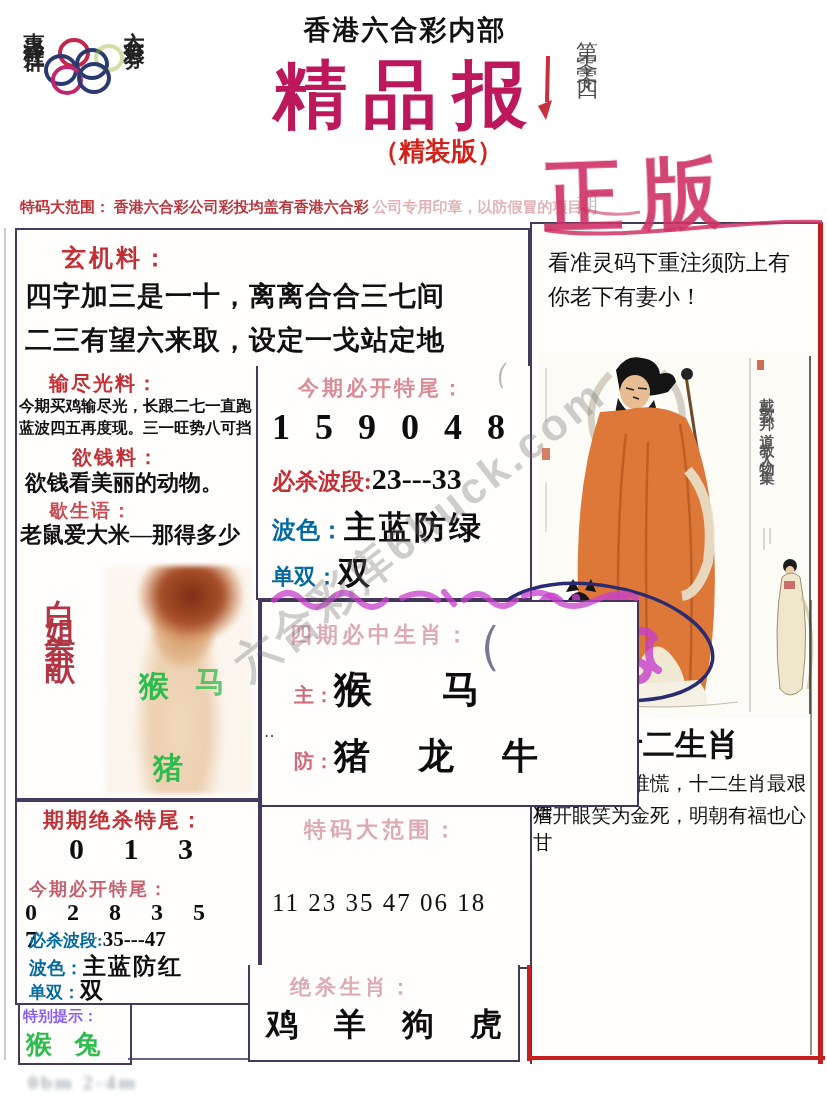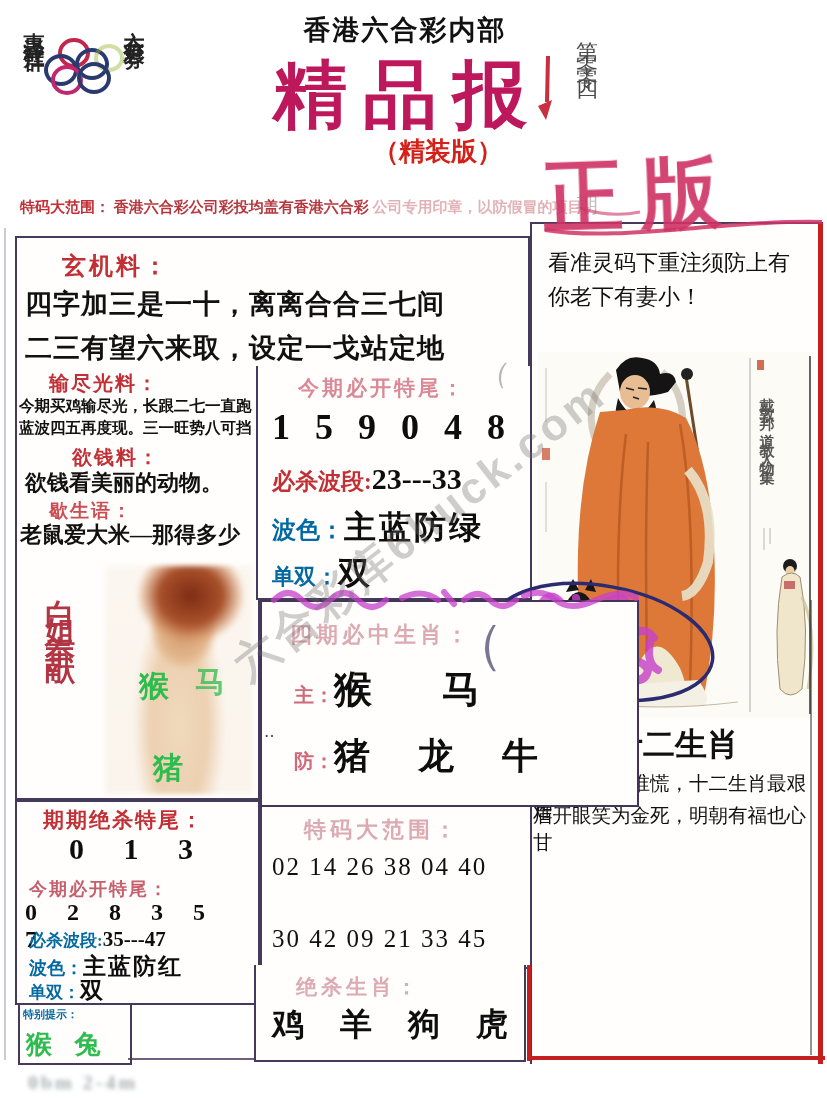--- a/index.html
+++ b/index.html
@@ -68,21 +68,21 @@
     <path d="M5,34 C80,46 180,24 282,26" stroke="#cf3366" stroke-width="4" fill="none" opacity=".85"></path>
     <path d="M40,12 q30,10 60,4" stroke="#cf3366" stroke-width="3" fill="none" opacity=".6"></path>
   </svg>
 
   <div class="abs" style="left:20px;top:198px;width:800px;font-size:15px;white-space:nowrap;">
     <span style="color:#c23036;font-weight:bold;">特码大范围：</span>
     <span style="color:#b5383e;font-weight:600;">香港六合彩公司彩投均盖有香港六合彩</span>
     <span style="color:#c05560;font-weight:600;opacity:.45;filter:blur(.6px);">公司专用印章，以防假冒的项目。</span>
   </div>
 
-  <div class="box" style="left:15px;top:236px;width:511px;height:144px;text-align:right;">
+  <div class="box" style="left:15px;top:228px;width:511px;height:144px;text-align:right;">
     <div class="abs redtitle" style="left:45px;top:12px;font-size:24px;letter-spacing:3px;">玄机料：</div>
     <div class="abs" style="left:8px;top:92px;font-size:27px;font-weight:bold;letter-spacing:1px;">二三有望六来取，设定一戈站定地</div>
     <div class="abs" style="left:8px;top:48px;font-size:27px;font-weight:bold;letter-spacing:1px;">四字加三是一十，离离合合三七间</div>
   </div>
 
   <div class="box" style="left:15px;top:366px;width:241px;height:192px;border-top:none;">
     <div class="abs redtitle" style="left:32px;top:4px;font-size:20px;letter-spacing:2px;">输尽光料：</div>
     <div class="abs" style="left:2px;top:30px;font-size:15.5px;font-weight:bold;white-space:nowrap;">今期买鸡输尽光，长跟二七一直跑，</div>
     <div class="abs" style="left:2px;top:52px;font-size:15.5px;font-weight:bold;white-space:nowrap;">蓝波四五再度现。三一旺势八可挡</div>
     <div class="abs redtitle" style="left:55px;top:78px;font-size:20px;letter-spacing:2px;">欲钱料：</div>
@@ -112,21 +112,21 @@
     </div>
     <div class="abs" style="left:12px;top:78px;">
       <span class="label" style="font-size:18px;">波色：</span><span class="digits" style="font-size:23px;letter-spacing:2px;">主蓝防红</span>
     </div>
     <div class="abs" style="left:12px;top:102px;">
       <span class="label" style="font-size:17px;">单双：</span><span class="digits" style="font-size:23px;">双</span>
     </div>
   </div>
 
   <div class="box" style="left:18px;top:1003px;width:110px;height:58px;">
-    <div class="abs" style="left:3px;top:2px;font-size:11px;font-weight:bold;color:#0369a1;">特别提示：</div>
+    <div class="abs" style="left:3px;top:2px;font-size:15px;font-weight:bold;color:#8b5cf6;">特别提示：</div>
     <div class="abs green" style="left:6px;top:22px;font-size:26px;letter-spacing:8px;">猴 兔</div>
   </div>
   <div class="abs" style="left:128px;top:1058px;width:378px;height:0;border-top:2px solid #4a3a5a;opacity:.8;"></div>
 
   <div class="box" style="left:256px;top:366px;width:272px;height:232px;border-top:none;">
     <div class="abs pinktitle" style="left:40px;top:8px;font-size:21px;letter-spacing:3px;">今期必开特尾：</div>
     <div class="abs digits" style="left:14px;top:40px;font-size:36px;letter-spacing:8px;">1 5 9 0 4 8</div>
     <div class="abs" style="left:14px;top:96px;">
       <span style="font-size:23px;color:#c23036;font-weight:bold;">必杀波段:</span><span class="digits" style="font-size:30px;">23---33</span>
     </div>
@@ -167,25 +167,24 @@
     <g stroke="#c840cc" stroke-width="6" fill="none" opacity=".75" stroke-linecap="round">
       <path d="M6,16 q14,-14 28,0 t28,0 t28,0 t28,0"></path>
       <path d="M134,14 q20,-10 36,2 M176,8 l10,12"></path>
       <path d="M196,16 q14,-12 26,0 t26,0"></path>
       <path d="M256,12 q18,-8 32,4 t40,0 t40,-2"></path>
     </g>
   </svg>
 
   <div class="box" style="left:260px;top:803px;width:268px;height:162px;">
     <div class="abs fadedpink" style="left:42px;top:10px;font-size:22px;letter-spacing:4px;">特码大范围：</div>
-    <div class="abs" style="left:10px;top:48px;font-size:25px;letter-spacing:2px;font-weight:500;">02 14 26 38 04 40</div>
-    <div class="abs" style="left:10px;top:120px;font-size:25px;letter-spacing:2px;font-weight:500;">30 42 09 21 33 45</div>
-  </div>
-
-  <div class="box" style="left:254px;top:965px;width:268px;height:95px;border-top:none;">
+    <div class="abs" style="left:10px;top:84px;font-size:25px;letter-spacing:2px;font-weight:500;">11 23 35 47 06 18</div>
+  </div>
+
+  <div class="box" style="left:248px;top:965px;width:268px;height:95px;border-top:none;">
     <div class="abs fadedpink" style="left:40px;top:8px;font-size:21px;letter-spacing:4px;">绝杀生肖：</div>
     <div class="abs digits" style="left:16px;top:38px;font-size:32px;letter-spacing:2px;">鸡　羊　狗　虎</div>
   </div>
 
   <div class="abs" style="left:530px;top:222px;width:286px;height:840px;border-top:2px solid #45395c;border-left:2px solid #45395c;border-right:5px solid #c42020;background:#fffefd;"></div>
 
   <div class="abs" style="left:548px;top:246px;width:268px;font-size:22px;font-weight:500;line-height:34px;">
     <div>看准灵码下重注须防上有</div>
     <div>你老下有妻小！</div>
   </div>

